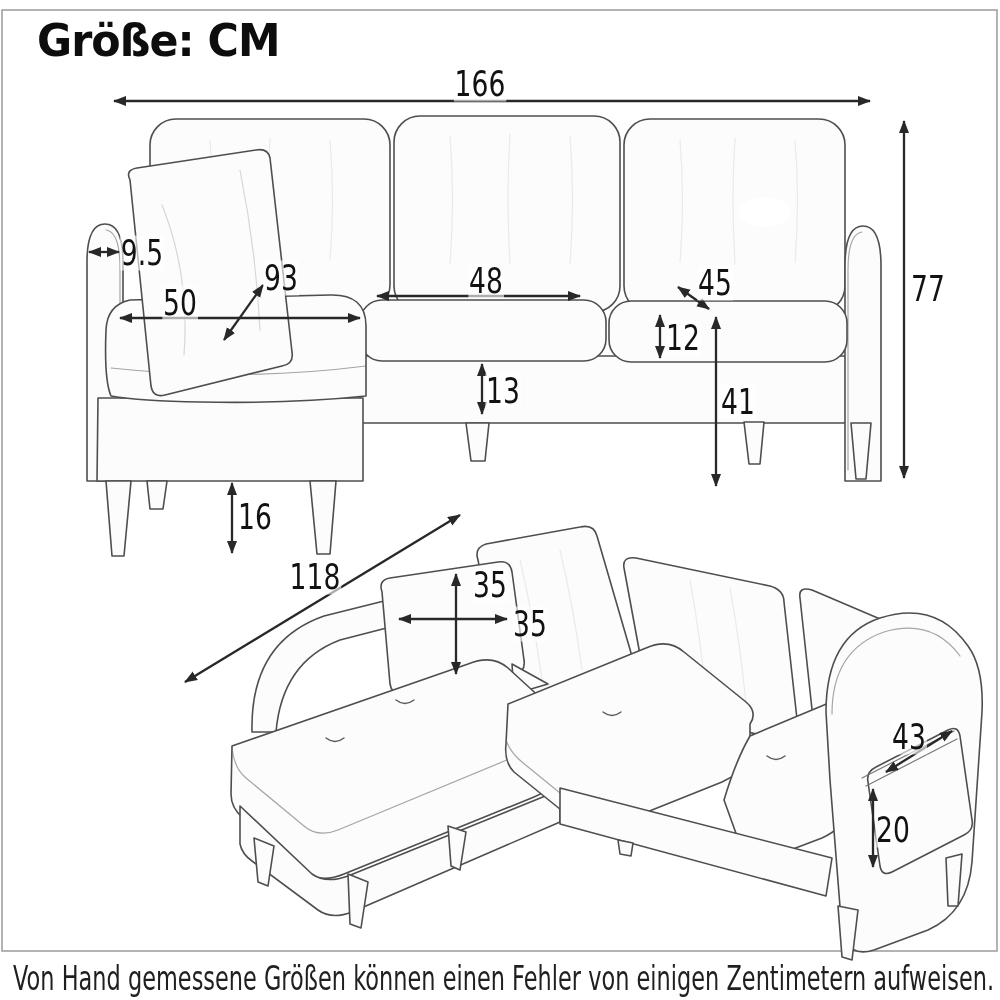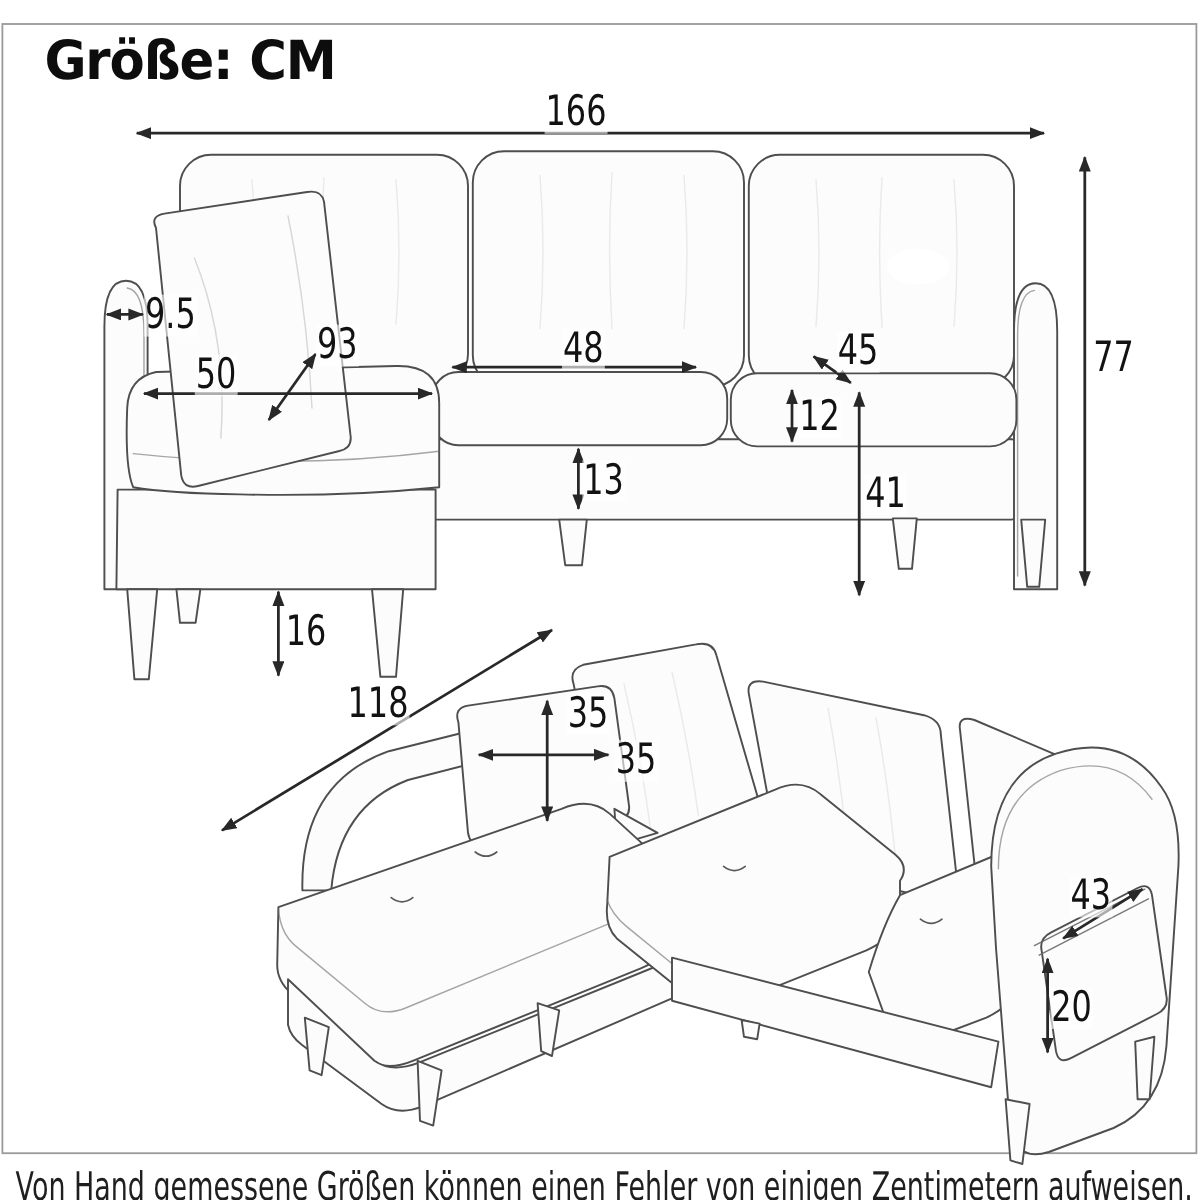--- a/index.html
+++ b/index.html
@@ -1,18 +1,18 @@
 <!DOCTYPE html>
 <html><head>
 <meta charset="utf-8">
 <style>
   html,body{margin:0;padding:0;background:#fff}
   body{width:1000px;height:1000px;position:relative;overflow:hidden;
        font-family:"DejaVu Sans",sans-serif;color:#111}
-  #stage{position:absolute;left:0;top:10px;width:1000px;height:720px}
+  #stage{position:absolute;left:0;top:0;width:1000px;height:720px}
   svg{position:absolute;left:0;top:0}
   .title{position:absolute;left:37px;top:14px;font-size:45px;font-weight:bold;
          letter-spacing:-1px;transform:scaleX(.95);transform-origin:left top;
          white-space:nowrap;color:#0d0d0d}
   .footer{position:absolute;left:13px;top:959px;font-size:33px;color:#1f1f1f;
           transform:scaleX(.68);transform-origin:left top;white-space:nowrap}
   .dim{position:absolute;font-size:35px;line-height:1;color:#121212;
        white-space:nowrap;transform:translate(-50%,-50%) scaleX(.76);
        background:rgba(255,255,255,.62);padding:0 1px}
   .sofa{fill:#fcfcfc;stroke:#4e4e4e;stroke-width:1.6;stroke-linejoin:round;stroke-linecap:round}

